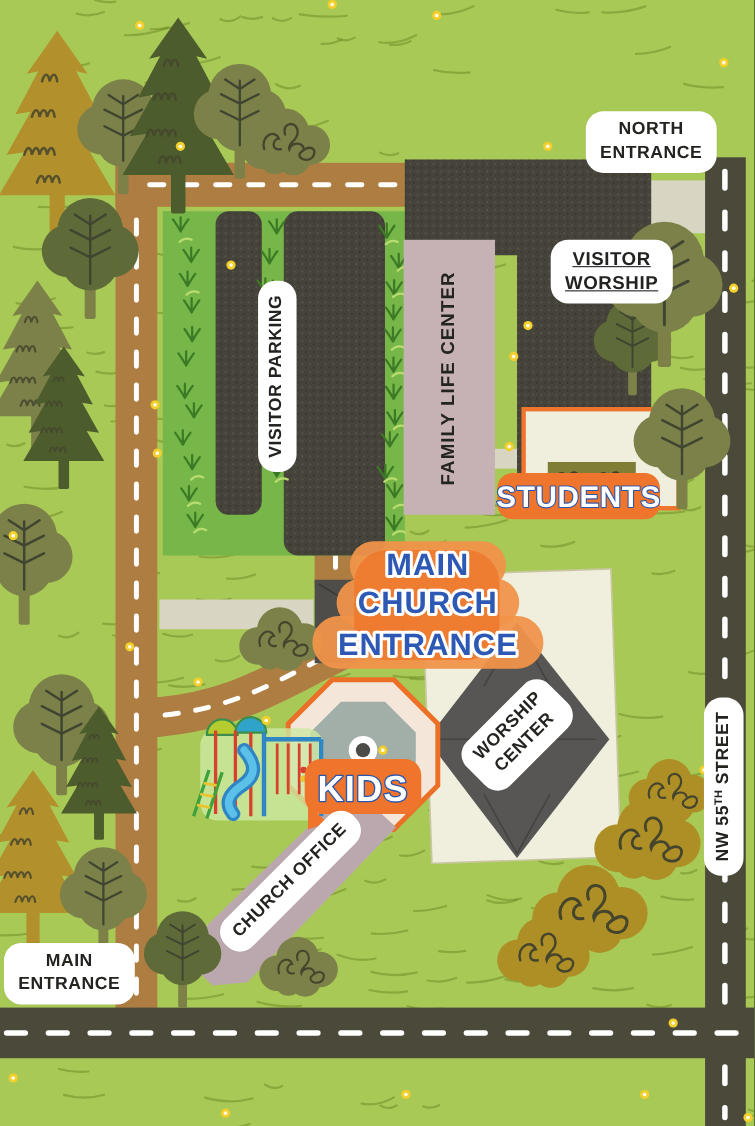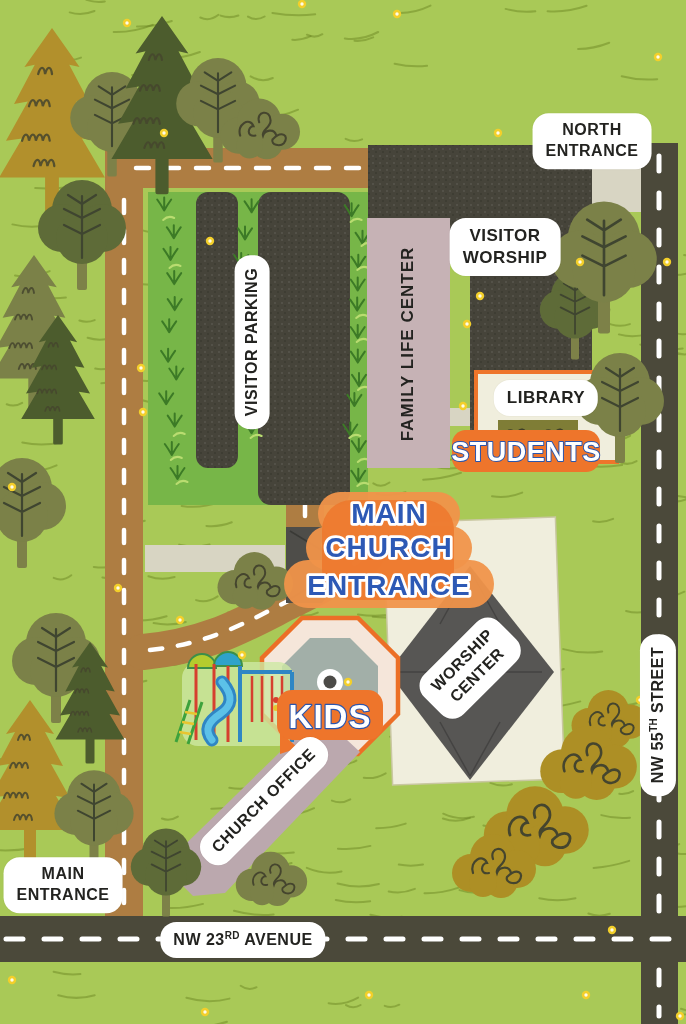--- a/index.html
+++ b/index.html
@@ -764,52 +764,48 @@
     <text x="526" y="461" text-anchor="middle" font-family="Liberation Sans, sans-serif" font-size="27" font-weight="bold" letter-spacing="0.5" fill="#ffffff" stroke="#2a55ad" stroke-width="2" paint-order="stroke" stroke-linejoin="round">STUDENTS</text>
   </g>
 
   <g>
     <polygon points="280,732 298,748 280,754" fill="#ee752b"></polygon>
     <rect x="277" y="690" width="106" height="50" rx="15" fill="#ee752b"></rect>
     <text x="330" y="728" text-anchor="middle" font-family="Liberation Sans, sans-serif" font-size="33" font-weight="bold" letter-spacing="1" fill="#ffffff" stroke="#2a55ad" stroke-width="2.4" paint-order="stroke" stroke-linejoin="round">KIDS</text>
   </g>
 </svg>
 
-<div class="pill f16" style="left:592px;top:141px;">
+<div class="pill f16" style="left:592px;top:129px;">
   <span class="ln">NORTH</span>
   <span class="ln">ENTRANCE</span>
 </div>
 
-<div class="pill f17" style="left:505px;top:247px;">
+<div class="pill f17" style="left:556px;top:247px;text-decoration:underline;">
   <span class="ln">VISITOR</span>
   <span class="ln">WORSHIP</span>
 </div>
 
 <div class="pill rot90 f16" style="left:252px;top:342px;">VISITOR PARKING</div>
 
 <div class="plain f17" style="left:408px;top:344px;">
   <span class="ln">FAMILY LIFE</span>
   <span class="ln">CENTER</span>
 </div>
 
-<div class="pill f17" style="left:546px;top:398px;">LIBRARY</div>
 
 <div class="pill rot45 f16" style="left:470px;top:668px;">
   <span class="ln">WORSHIP</span>
   <span class="ln">CENTER</span>
 </div>
 
 <div class="pill rot45 f16" style="left:264px;top:801px;">CHURCH OFFICE</div>
 
 <div class="pill f16" style="left:63px;top:885px;">
   <span class="ln">MAIN</span>
   <span class="ln">ENTRANCE</span>
 </div>
 
-<div class="pill f16" style="left:243px;top:940px;">
-  <span>NW 23</span><span class="sup">RD</span><span> AVENUE</span>
-</div>
 
 <div class="pill rot90 f16" style="left:658px;top:715px;">
   <span>NW 55</span><span class="sup">TH</span><span> STREET</span>
 </div>
 
 </div>
 
 </body></html>

